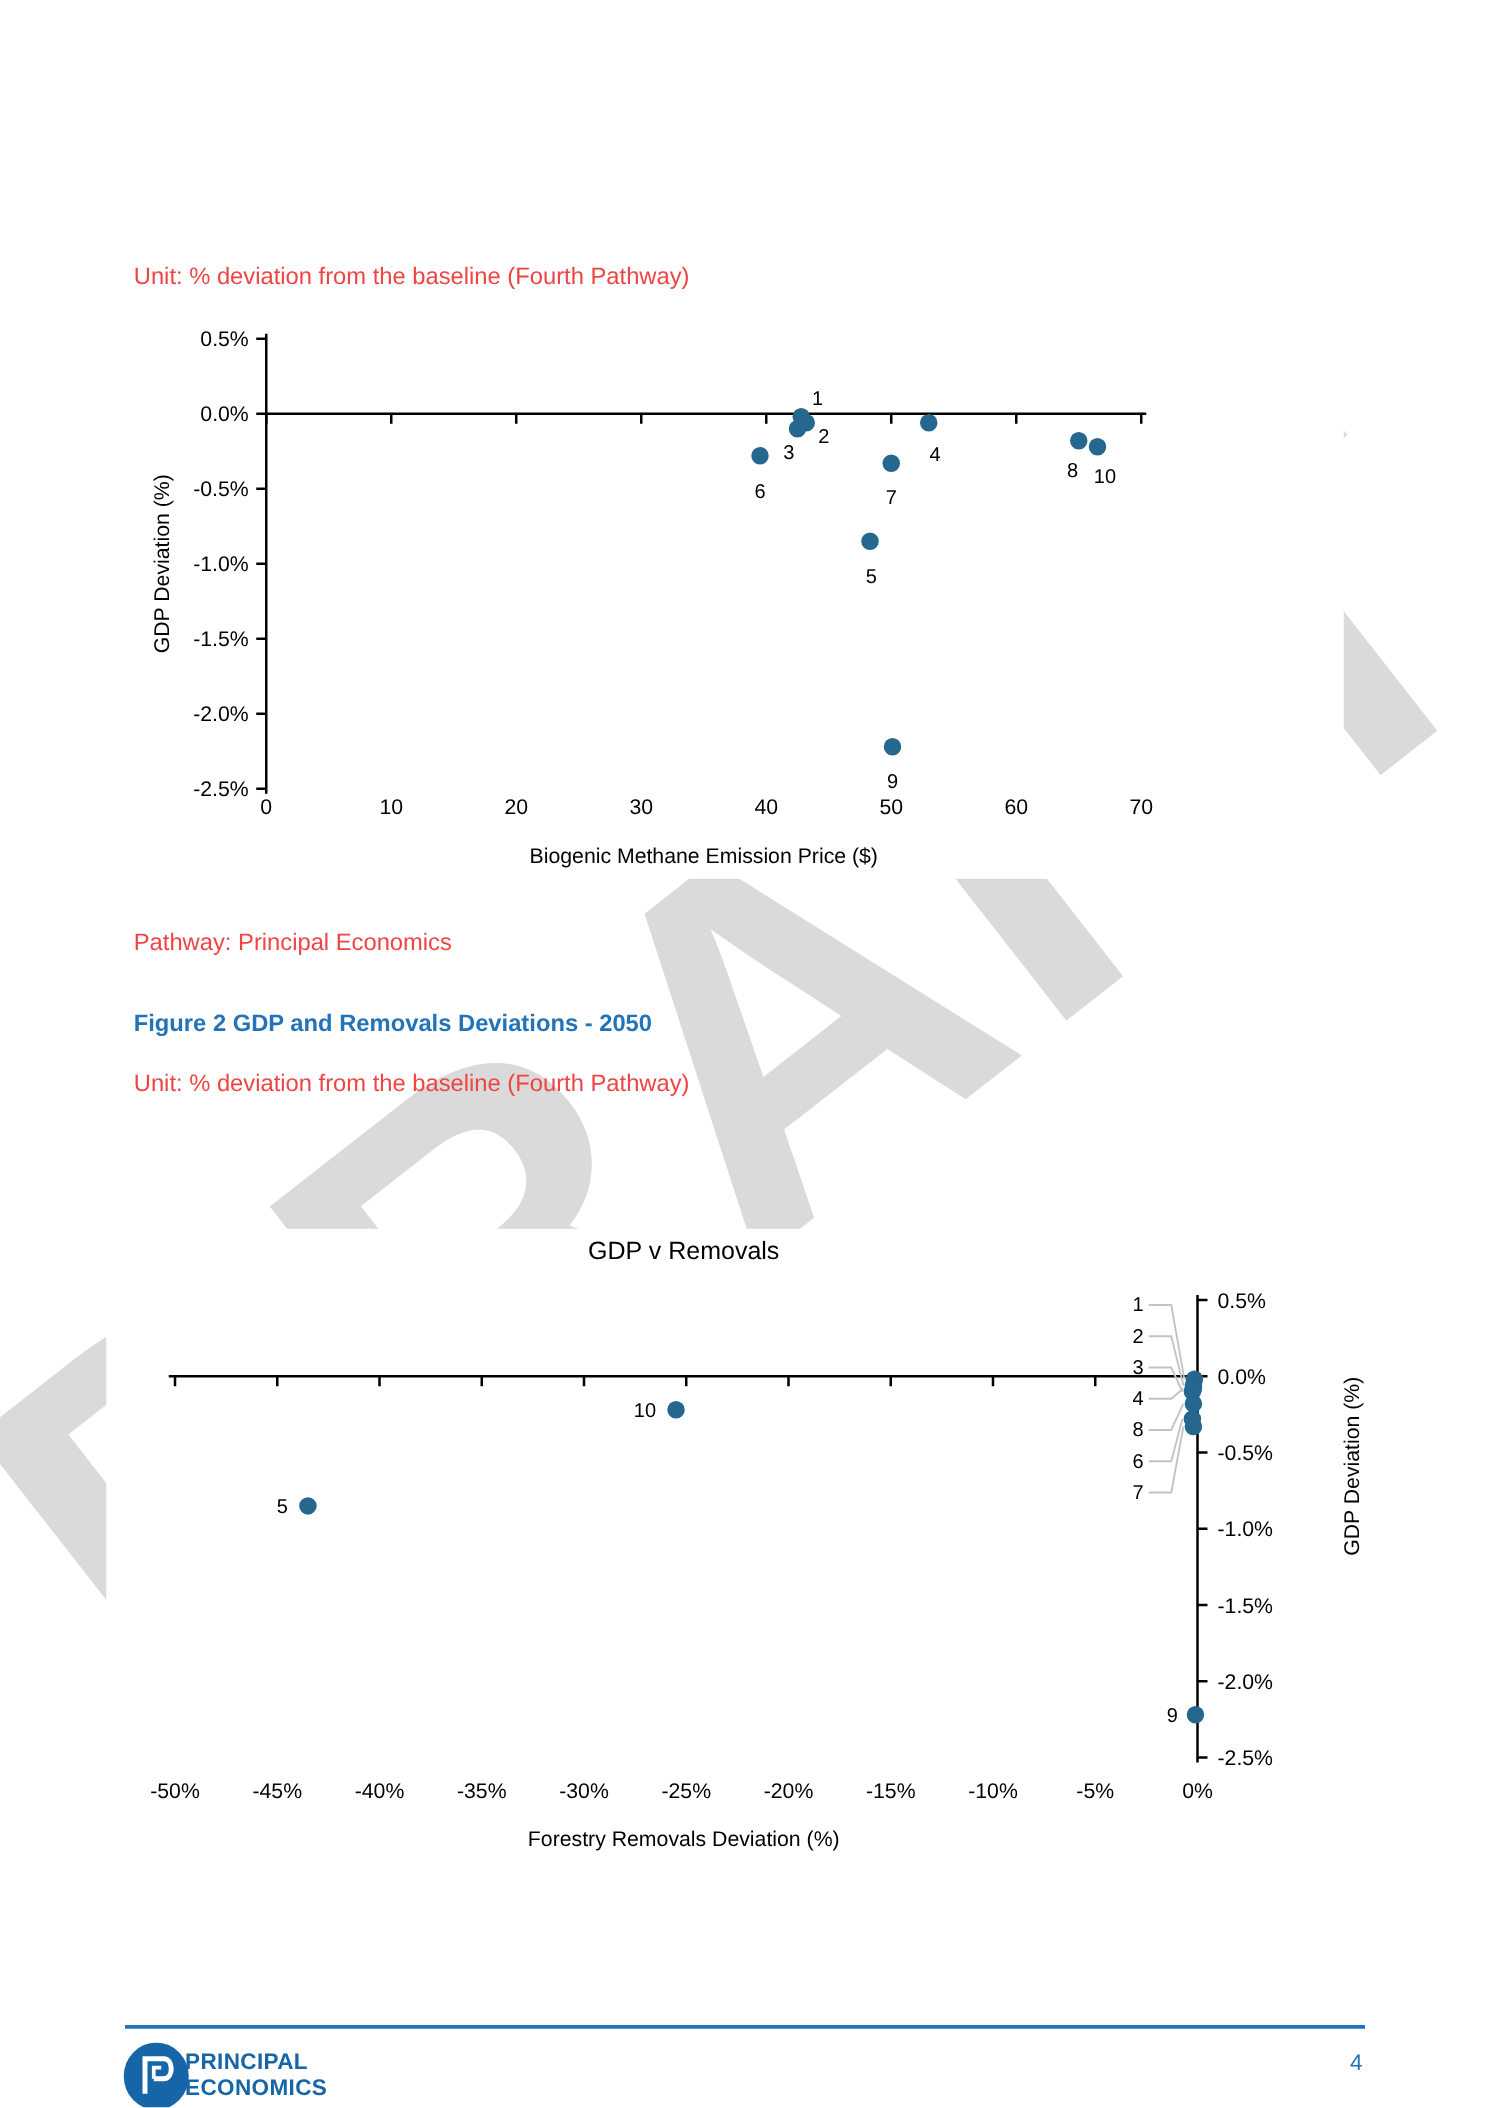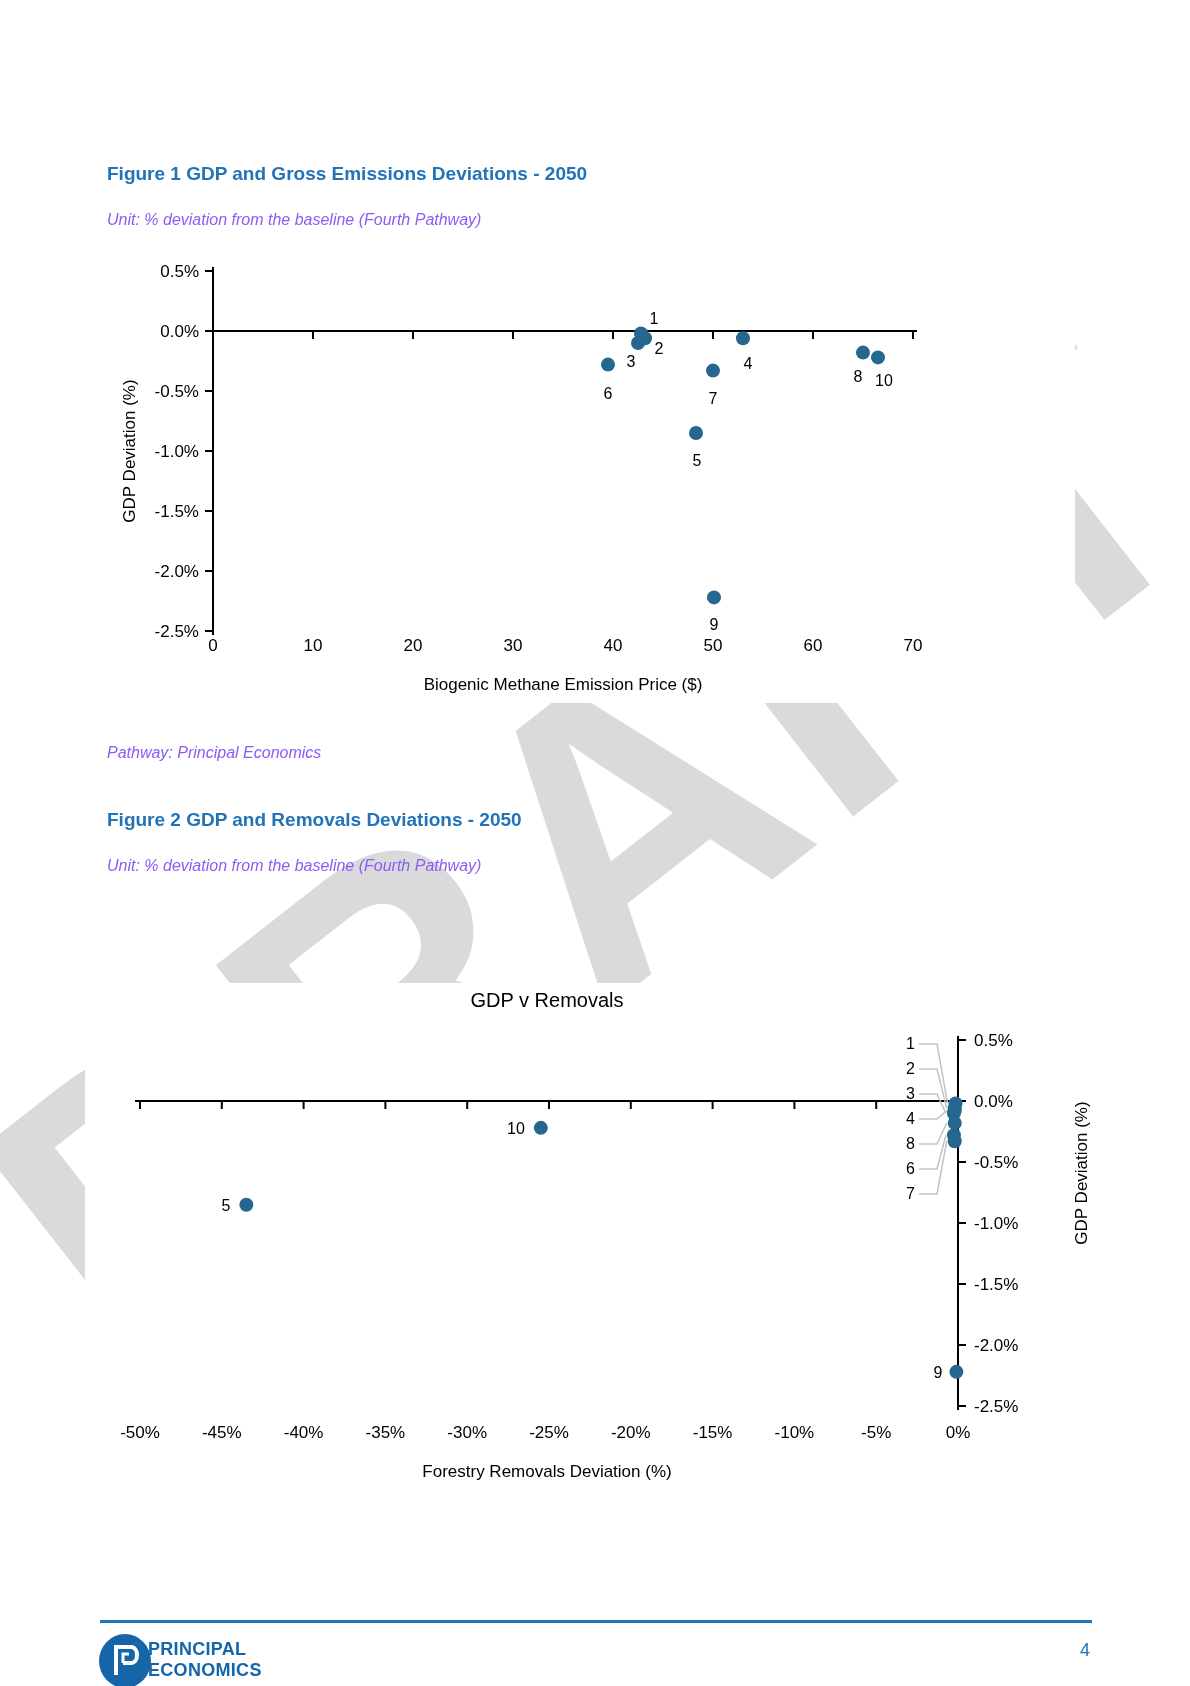--- a/index.html
+++ b/index.html
@@ -11,21 +11,21 @@
     position:absolute; left:50%; top:50%;
     transform:translate(-50%,-50%) rotate(-38deg);
     font-size:400px; font-weight:bold; color:#dadada; letter-spacing:8px;
     z-index:0; white-space:nowrap; user-select:none;
   }
   .caption{
     position:absolute; left:107px; font-size:19px; font-weight:bold;
     color:#2273B8; z-index:2;
   }
   .bodytext{
-    position:absolute; left:107px; font-size:16px; color:#8b5cf6; z-index:2;font-style:italic;
+    position:absolute; left:107px; font-size:19px; color:#ef4444; z-index:2;
   }
   #caption1{top:163px;}
   #unit1{top:211px;}
   #source1{top:744px;}
   #caption2{top:809px;}
   #unit2{top:857px;}
   svg.chart{position:absolute; background:#ffffff; z-index:1;}
   #chart1{left:95px; top:253px;}
   #chart2{left:85px; top:983px;}
   .footer-rule{
@@ -43,21 +43,20 @@
     color:#2273B8; font-size:18px;
   }
 </style>
 </head>
 <body>
 
 <div class="page">
 
   <div class="watermark">DRAFT</div>
 
-  <div class="caption" id="caption1">Figure 1 GDP and Gross Emissions Deviations - 2050</div>
   <div class="bodytext" id="unit1">Unit: % deviation from the baseline (Fourth Pathway)</div>
 
   <svg class="chart" id="chart1" width="980" height="450" viewBox="0 0 980 450">
       <line x1="118" y1="14" x2="118" y2="382" stroke="#000000" stroke-width="2"></line>
       <line x1="118" y1="18" x2="110" y2="18" stroke="#000000" stroke-width="2"></line>
       <text x="104" y="24" font-size="17" fill="#000" text-anchor="end">0.5%</text>
       <line x1="118" y1="78" x2="110" y2="78" stroke="#000000" stroke-width="2"></line>
       <text x="104" y="84" font-size="17" fill="#000" text-anchor="end">0.0%</text>
       <line x1="118" y1="138" x2="110" y2="138" stroke="#000000" stroke-width="2"></line>
       <text x="104" y="144" font-size="17" fill="#000" text-anchor="end">-0.5%</text>

